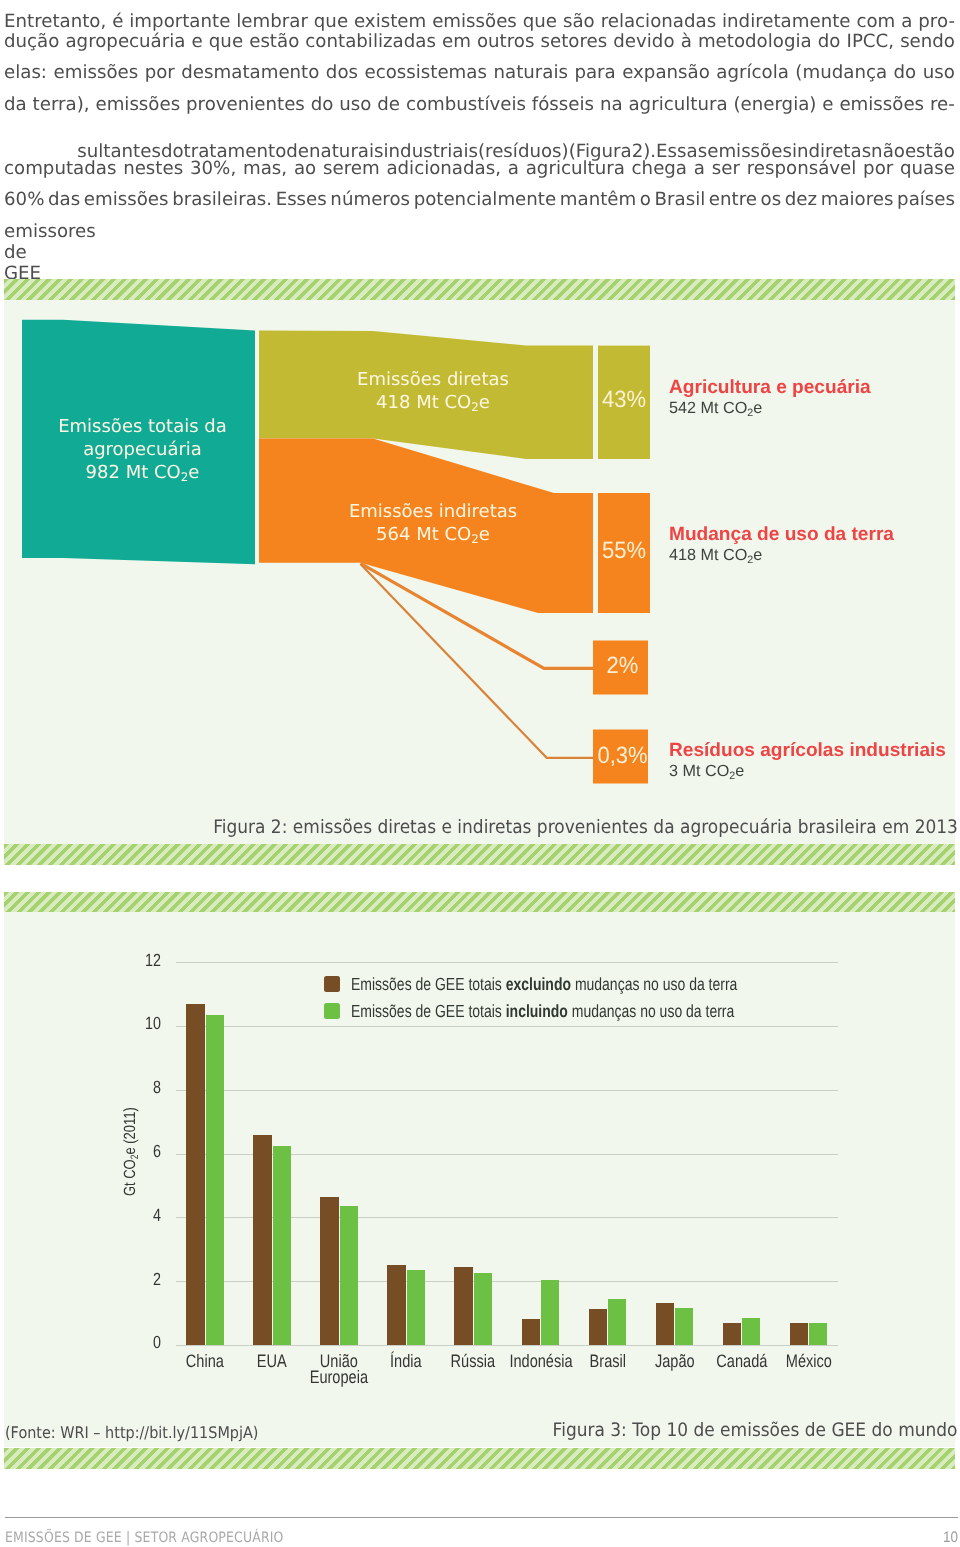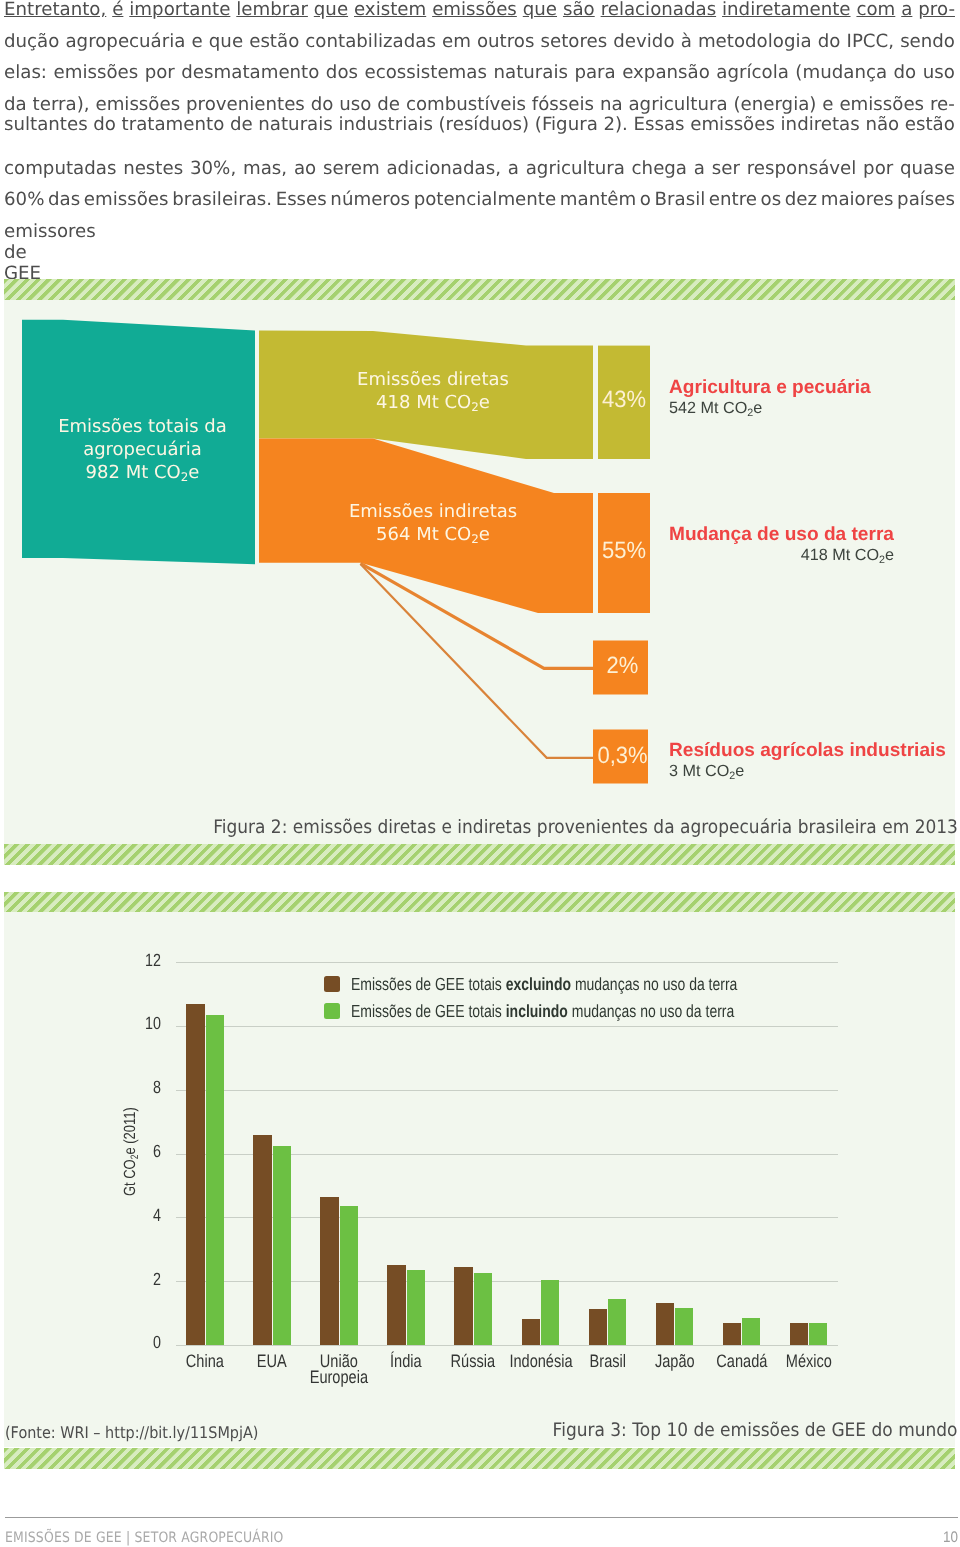--- a/index.html
+++ b/index.html
@@ -74,25 +74,25 @@
   .fpage{position:absolute;font-family:"Liberation Sans",sans-serif;font-size:15.3px;
          color:#9e9e9e;white-space:nowrap;
          transform:scaleX(0.88);transform-origin:100% 0;}
 </style>
 </head>
 <body>
 
 <div class="page">
 
   <div id="para" class="para">
-      <div class="pl" style="top:0.0px;text-decoration:underline;"><span>Entretanto,</span><span>é</span><span>importante</span><span>lembrar</span><span>que</span><span>existem</span><span>emissões</span><span>que</span><span>são</span><span>relacionadas</span><span>indiretamente</span><span>com</span><span>a</span><span>pro-</span></div>
+      <div class="pl" style="top:12px;"><span>Entretanto,</span><span>é</span><span>importante</span><span>lembrar</span><span>que</span><span>existem</span><span>emissões</span><span>que</span><span>são</span><span>relacionadas</span><span>indiretamente</span><span>com</span><span>a</span><span>pro-</span></div>
       <div class="pl" style="top:31.7px;"><span>dução</span><span>agropecuária</span><span>e</span><span>que</span><span>estão</span><span>contabilizadas</span><span>em</span><span>outros</span><span>setores</span><span>devido</span><span>à</span><span>metodologia</span><span>do</span><span>IPCC,</span><span>sendo</span></div>
       <div class="pl" style="top:63.4px;"><span>elas:</span><span>emissões</span><span>por</span><span>desmatamento</span><span>dos</span><span>ecossistemas</span><span>naturais</span><span>para</span><span>expansão</span><span>agrícola</span><span>(mudança</span><span>do</span><span>uso</span></div>
       <div class="pl" style="top:95.1px;"><span>da</span><span>terra),</span><span>emissões</span><span>provenientes</span><span>do</span><span>uso</span><span>de</span><span>combustíveis</span><span>fósseis</span><span>na</span><span>agricultura</span><span>(energia)</span><span>e</span><span>emissões</span><span>re-</span></div>
-      <div class="pl" style="top:115px;"><span>sultantes</span><span>do</span><span>tratamento</span><span>de</span><span>naturais</span><span>industriais</span><span>(resíduos)</span><span>(Figura</span><span>2).</span><span>Essas</span><span>emissões</span><span>indiretas</span><span>não</span><span>estão</span></div>
+      <div class="pl" style="top:142px;justify-content:flex-end;"><span>sultantes</span><span>do</span><span>tratamento</span><span>de</span><span>naturais</span><span>industriais</span><span>(resíduos)</span><span>(Figura</span><span>2).</span><span>Essas</span><span>emissões</span><span>indiretas</span><span>não</span><span>estão</span></div>
       <div class="pl" style="top:158.5px;"><span>computadas</span><span>nestes</span><span>30%,</span><span>mas,</span><span>ao</span><span>serem</span><span>adicionadas,</span><span>a</span><span>agricultura</span><span>chega</span><span>a</span><span>ser</span><span>responsável</span><span>por</span><span>quase</span></div>
       <div class="pl" style="top:190.2px;"><span>60%</span><span>das</span><span>emissões</span><span>brasileiras.</span><span>Esses</span><span>números</span><span>potencialmente</span><span>mantêm</span><span>o</span><span>Brasil</span><span>entre</span><span>os</span><span>dez</span><span>maiores</span><span>países</span></div>
       <div class="pl last" style="top:221.9px;"><span>emissores </span><span>de </span><span>GEE </span><span>(Figura </span><span>3).</span></div>
     </div>
 
   <div class="stripe" style="top:279px;height:21.5px;"></div>
   <div class="panel" style="top:300px;height:545px;"></div>
 
   <svg class="sk" width="960" height="1547" viewBox="0 0 960 1547" xmlns="http://www.w3.org/2000/svg">
 
@@ -130,21 +130,21 @@
 
   <div class="pctlab" style="left:598px;top:387px;width:52px;">43%</div>
   <div class="pctlab" style="left:598px;top:538px;width:52px;">55%</div>
   <div class="pctlab" style="left:595px;top:653px;width:55px;">2%</div>
   <div class="pctlab" style="left:595px;top:743px;width:55px;">0,3%</div>
 
   <div class="rlab" style="left:669px;top:376.5px;">
     <div class="t">Agricultura e pecuária</div>
     <div class="v"><span>542 Mt CO</span><sub>2</sub><span>e</span></div>
   </div>
-  <div class="rlab" style="left:669px;top:523.5px;text-align:right;">
+  <div class="rlab" style="left:669px;top:523.5px;">
     <div class="t">Mudança de uso da terra</div>
     <div class="v"><span>418 Mt CO</span><sub>2</sub><span>e</span></div>
   </div>
   <div class="rlab" style="left:669px;top:739.5px;">
     <div class="t">Resíduos agrícolas industriais</div>
     <div class="v"><span>3 Mt CO</span><sub>2</sub><span>e</span></div>
   </div>
 
   <div class="fcap" style="right:2px;top:817px;">Figura 2: emissões diretas e indiretas provenientes da agropecuária brasileira em 2013</div>
 

